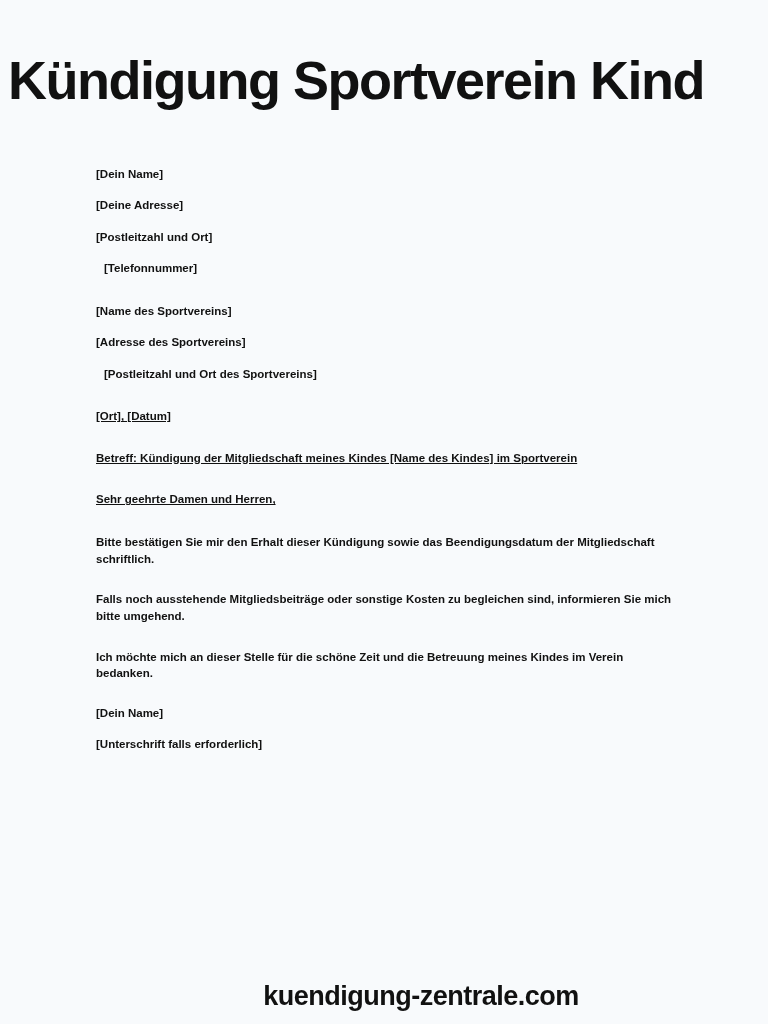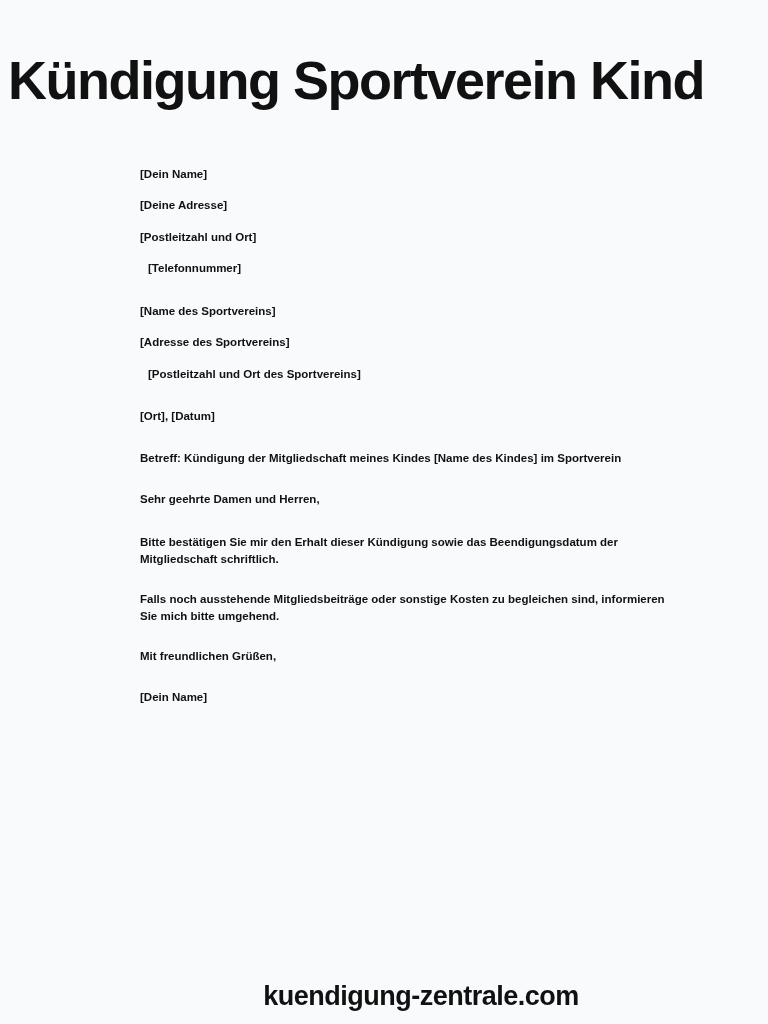--- a/index.html
+++ b/index.html
@@ -30,31 +30,31 @@
     letter-spacing: -1.5px;
     color: #111111;
     margin: 0;
     padding: 52px 8px 0 8px;
     white-space: nowrap;
   }
   .letter-body {
     padding: 58px 96px 0 96px;
     box-sizing: border-box;
     flex: 1 1 auto;
-    margin-left: 44px;
   }
   .line {
     font-size: 11.5px;
     font-weight: bold;
     line-height: 1.35;
     color: #111111;
     margin: 0 0 16px 0;
   }
   .line.gap-lg {
     margin-bottom: 26px;
+    text-decoration: underline;
   }
   .line.gap-xl {
     margin-bottom: 27px;
     padding-left: 8px;
   }
   .para {
     font-size: 11.5px;
     font-weight: bold;
     line-height: 1.45;
     color: #111111;
@@ -104,24 +104,25 @@
     </div>
 
     <p class="line gap-lg">[Ort], [Datum]</p>
 
     <p class="line gap-lg">Betreff: Kündigung der Mitgliedschaft meines Kindes [Name des Kindes] im Sportverein</p>
 
     <p class="line gap-lg">Sehr geehrte Damen und Herren,</p>
 
     <p class="para">Bitte bestätigen Sie mir den Erhalt dieser Kündigung sowie das Beendigungsdatum der Mitgliedschaft schriftlich.</p>
     <p class="para">Falls noch ausstehende Mitgliedsbeiträge oder sonstige Kosten zu begleichen sind, informieren Sie mich bitte umgehend.</p>
+    <p class="para wide">Ich möchte mich an dieser Stelle für die schöne Zeit und die Betreuung meines Kindes im Verein bedanken.</p>
 
-    <p class="line gap-lg">Mit freundlichen Grüßen,</p>
 
     <p class="line">[Dein Name]</p>
+    <p class="line">[Unterschrift falls erforderlich]</p>
 
   </div>
 
   <div class="footer">
     <div class="footer-text">kuendigung-zentrale.com</div>
   </div>
 
 </div>
 
 </body></html>

